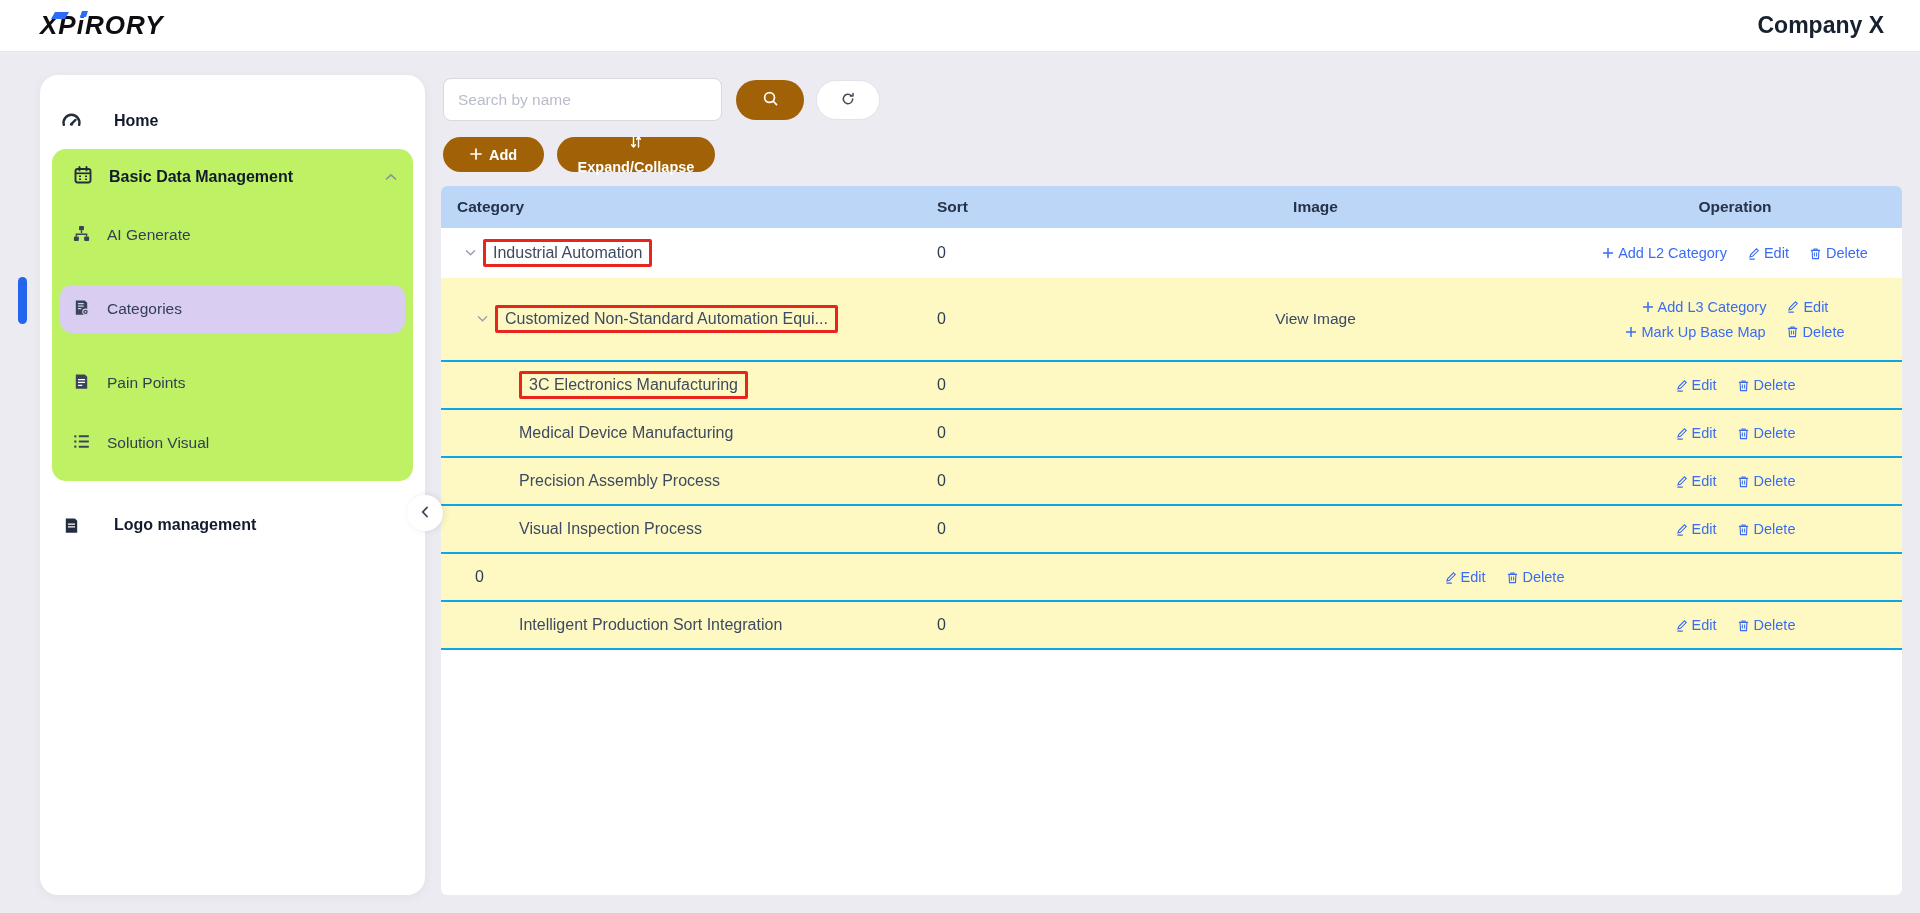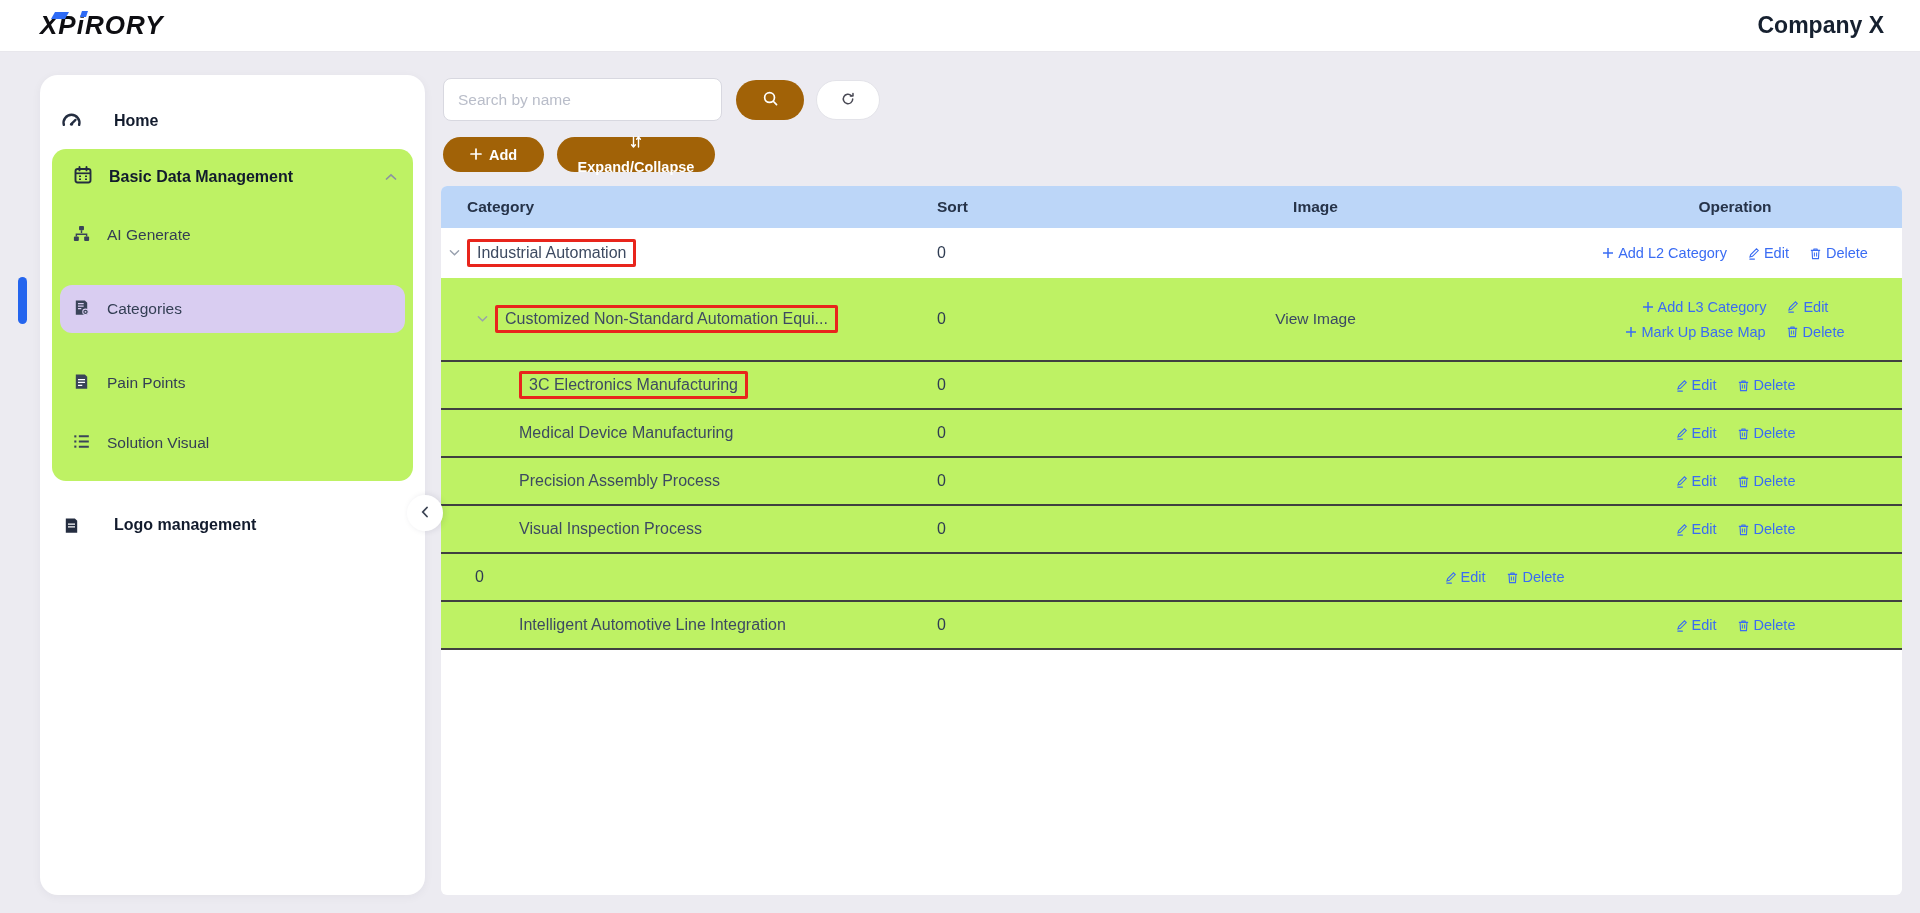--- a/index.html
+++ b/index.html
@@ -56,31 +56,31 @@
   .btn-add { position:absolute; left:443px; top:137px; width:101px; height:35px; border-radius:17.5px;
     font-size:14.5px; font-weight:700; gap:7px; }
   .btn-expand { position:absolute; left:557px; top:137px; width:158px; height:35px; border-radius:17.5px;
     font-size:14.5px; font-weight:700; gap:7px;flex-direction:column; }
   
   .table-card { position:absolute; left:441px; top:186px; width:1461px; height:709px;
     background:#fff; border-radius:6px; overflow:hidden; }
   .thead { height:42px; background:#bcd6f8; display:flex; align-items:center;
     font-weight:700; font-size:15.5px; color:#263349; }
   .cell { display:flex; align-items:center; }
-  .col-cat  { flex:0 0 462px; padding-left:26px; }
+  .col-cat  { flex:0 0 462px; padding-left:16px; }
   .col-sort { flex:0 0 200px; padding-left:34px; }
   .col-img  { flex:0 0 425px; justify-content:center; }
   .col-ops  { flex:1 1 auto; justify-content:center; padding-left:40px; }
   .trow { display:flex; align-items:stretch; }
   .trow.white { background:#fff; height:50px; }
-  .trow.green { background:#bef264; height:48px; border-bottom:2px solid #404040;justify-content:center; }
+  .trow.green { background:#fef9c3; height:48px; border-bottom:2px solid #0ea5e9;justify-content:center; }
   .trow.green.tall { height:84px; }
   .trow .col-cat { padding-left:0; }
   .cat-inner { display:flex; align-items:center; }
-  .lv1 .cat-inner { padding-left:8px; }
+  .lv1 .cat-inner { padding-left:24px; }
   .lv2 .cat-inner { padding-left:36px; }
   .lv3 .cat-inner { padding-left:78px; }
   .row-chevron { color:#98a0ae; display:flex; margin-right:7px; cursor:pointer; }
   .catname { font-size:16px; color:#3d4a61; white-space:nowrap; }
   .catname.boxed { border:3px solid #e8251c; padding:2px 7px; border-radius:2px; }
   .sort-val { font-size:16px; color:#2f3c52; }
   .view-image { font-size:15.5px; color:#3b4963; cursor:pointer; }
   .ops-stack { display:flex; flex-direction:column; justify-content:center; gap:9px; }
   .opline { display:flex; justify-content:center; gap:20px; }
   .oplink { display:inline-flex; align-items:center; gap:4px; color:#3a6cf3;
@@ -514,21 +514,21 @@
                 </span>
                 <span>Delete</span>
               </span>
             </div>
           </div>
         </div>
       </div>
       <div class="trow green">
         <div class="cell col-cat lv3">
           <div class="cat-inner">
-            <span class="catname">Intelligent Automotive Line Integration</span>
+            <span class="catname">Intelligent Production Sort Integration</span>
           </div>
         </div>
         <div class="cell col-sort">
           <span class="sort-val">0</span>
         </div>
         <div class="cell col-img"></div>
         <div class="cell col-ops">
           <div class="ops-stack">
             <div class="opline">
               <span class="oplink">

